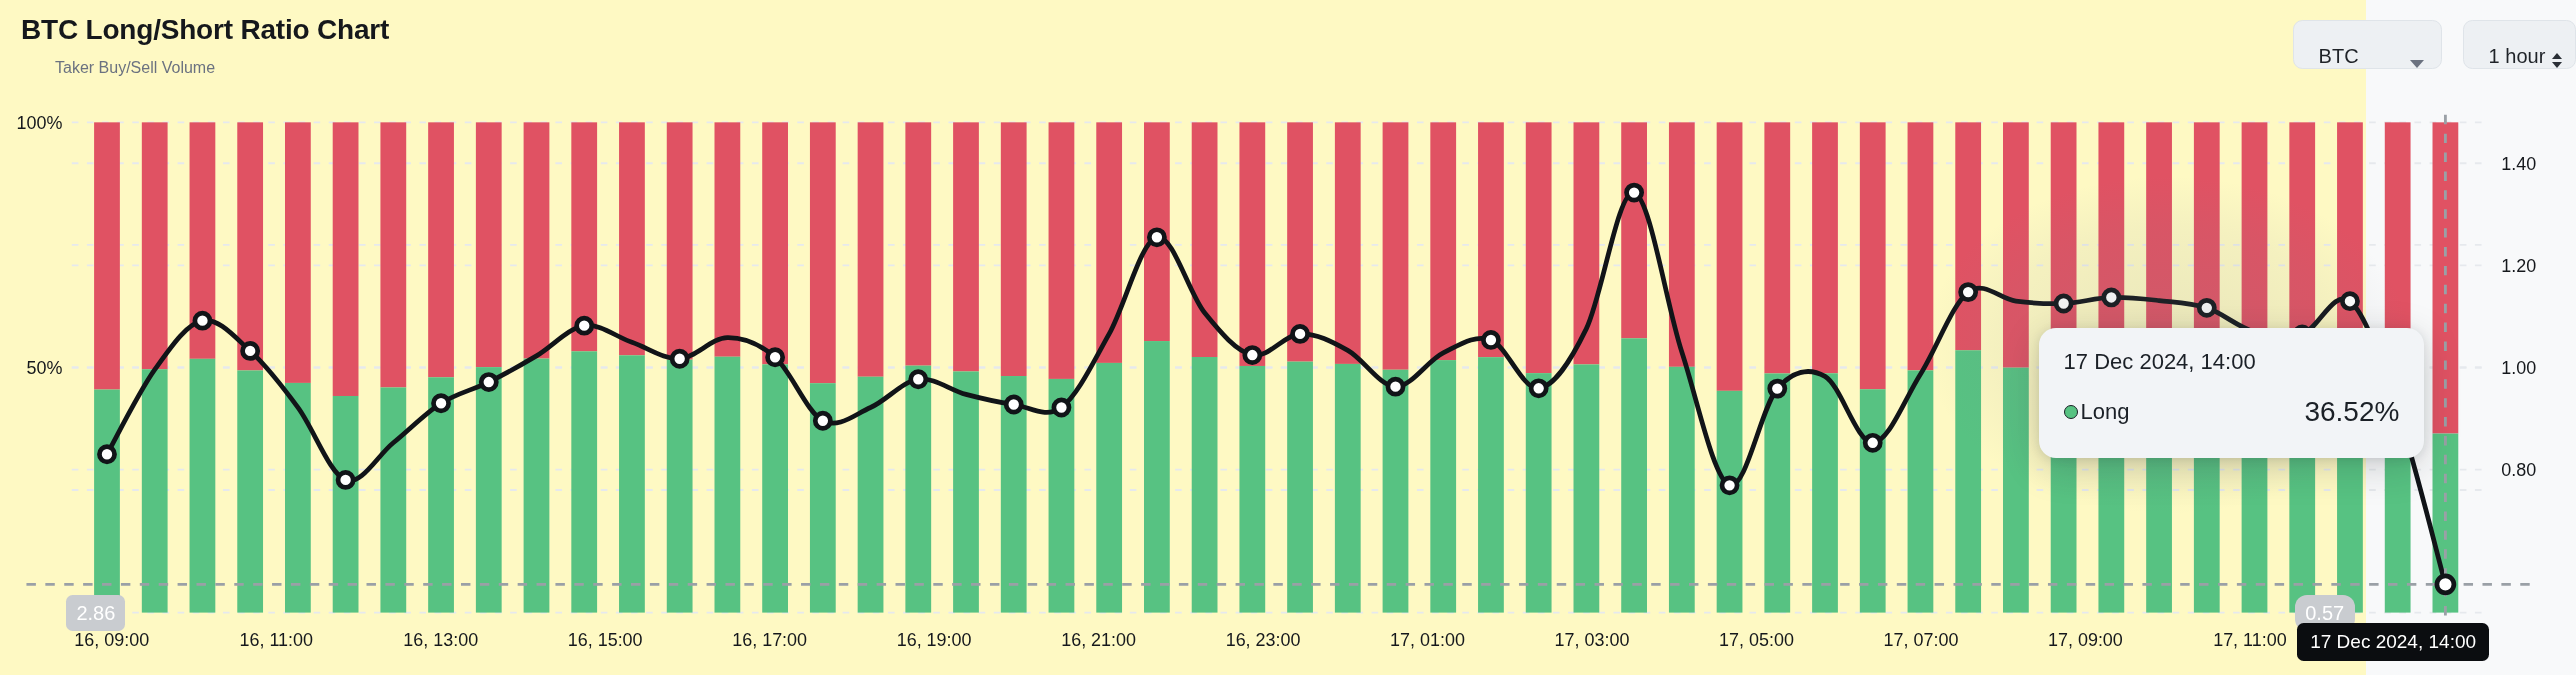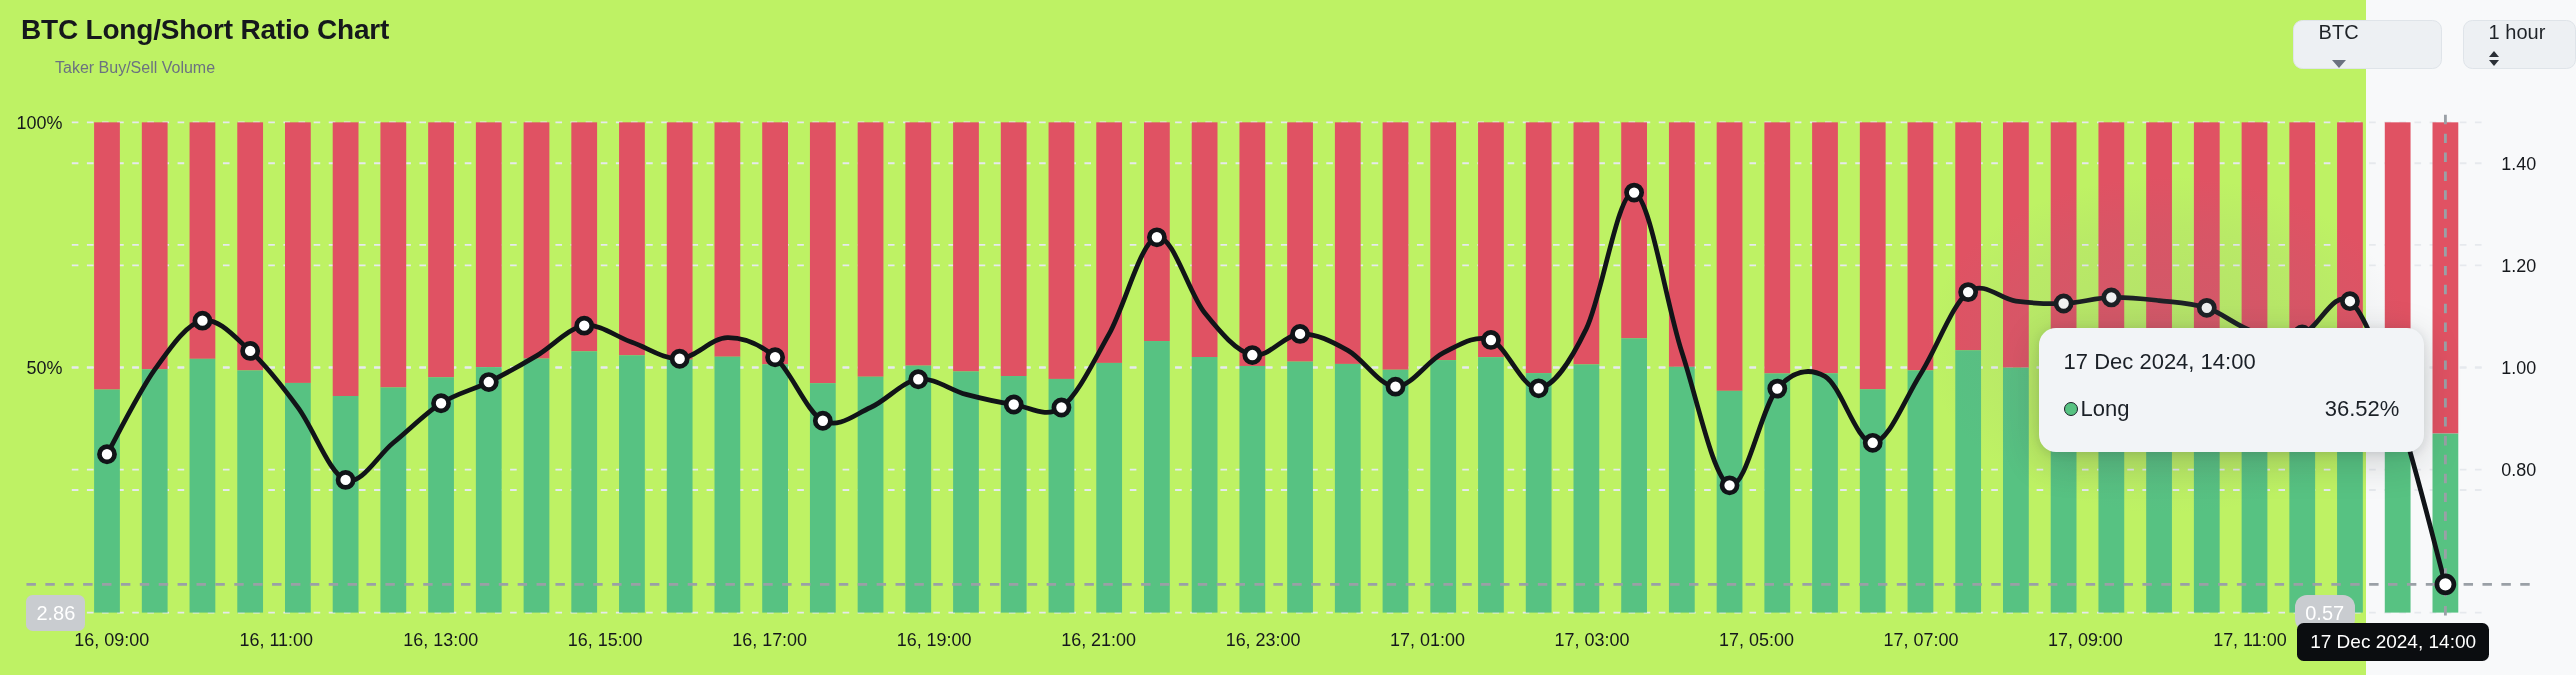--- a/index.html
+++ b/index.html
@@ -5,21 +5,21 @@
   * { box-sizing: border-box; margin: 0; padding: 0; }
   html, body {
     width: 2576px; height: 675px;
     background: #F8F9FA;
     font-family: "Liberation Sans", sans-serif;
     overflow: hidden;
   }
   .card {
     position: relative;
     width: 2366px; height: 675px;
-    background: #bef264;
+    background: #fef9c3;
   }
 
   
   .header {
     position: absolute; left: 0; top: 0; width: 2576px; height: 109px;
   }
   .title {
     position: absolute; left: 21px; top: 14px;
     font-size: 28px; font-weight: bold; color: #15181C;
     letter-spacing: -0.2px;
@@ -30,25 +30,24 @@
   }
   .controls {
     position: absolute; right: 0px; top: 20px;
     display: flex; align-items: center; gap: 21px;
   }
   .select-box {
     height: 49px;
     background: #EDF0F3;
     border: 0.9px solid #DFE4E9;
     border-radius: 9.4px;
-    display: flex; align-items: flex-start;
+    display: flex; align-items: flex-end;
     padding: 0 17px 0 24.6px;
     font-size: 20px; color: #1F2328;
     cursor: pointer;
-    flex-direction: column;
   }
   .select-symbol { width: 149px; justify-content: space-between; }
   .select-interval { width: 113px; justify-content: flex-start; gap: 7px; padding-right: 9.4px; }
   .chev-down {
     width: 0; height: 0;
     border-left: 7.6px solid transparent;
     border-right: 7.6px solid transparent;
     border-top: 8.5px solid #6B7280;
     margin-left: 13.2px;
   }
@@ -80,21 +79,21 @@
   .axis-text-right { font-size: 19px; fill: #15181C; }
   .xaxis-text { font-size: 19px; fill: #15181C; }
 
   
   .badge {
     position: absolute;
     background: #C9CCD0;
     border-radius: 6.6px;
     color: #FFFFFF;
     font-size: 20px;
-    display: flex; align-items: center; justify-content: center;
+    display: flex; align-items: center; justify-content: center; margin-left: 40px;
   }
   .badge-left { left: 26.4px; top: 595px; width: 59px; height: 36px; }
   .badge-right { right: 11.3px; top: 595px; width: 60px; height: 36px; border-radius: 12px; }
 
   
   .tooltip {
     position: absolute;
     left: 2039px; top: 328px;
     width: 385px;
     background: #F2F4F7;
@@ -108,21 +107,21 @@
   .tt-row {
     display: flex; align-items: center; justify-content: space-between;
     margin-bottom: 5.7px;
   }
   .tt-left { display: flex; align-items: center; gap: 3px; }
   .tt-dot {
     width: 14px; height: 14px; border-radius: 50%;
     border: 1.9px solid #1B2027; display: inline-block;
   }
   .tt-label { font-size: 22px; color: #1B2027; }
-  .tt-val { font-size: 22px; color: #1B2027; text-align: center; }
+  .tt-val { font-size: 28px; color: #1B2027; text-align: center; }
 
   
   .x-tooltip {
     position: absolute;
     left: 2297px; top: 623px;
     height: 38px;
     background: #0B0D10;
     border-radius: 6.6px;
     color: #FFFFFF;
     font-size: 19px;

